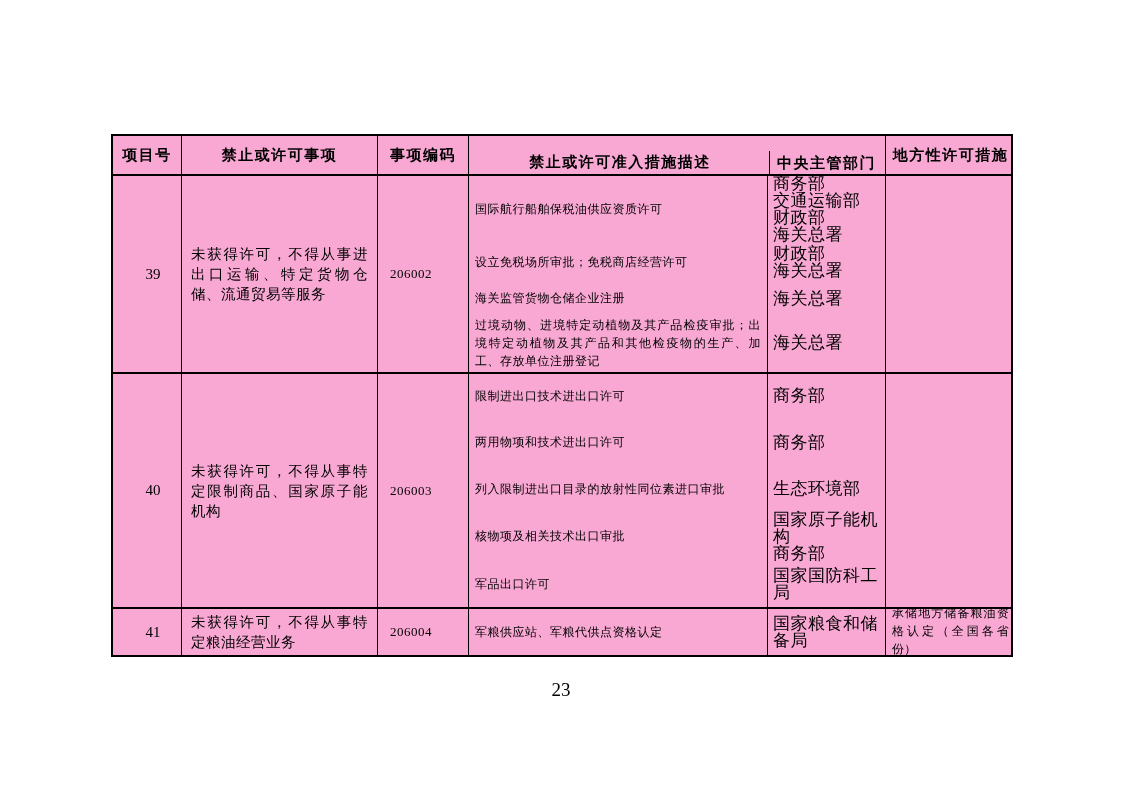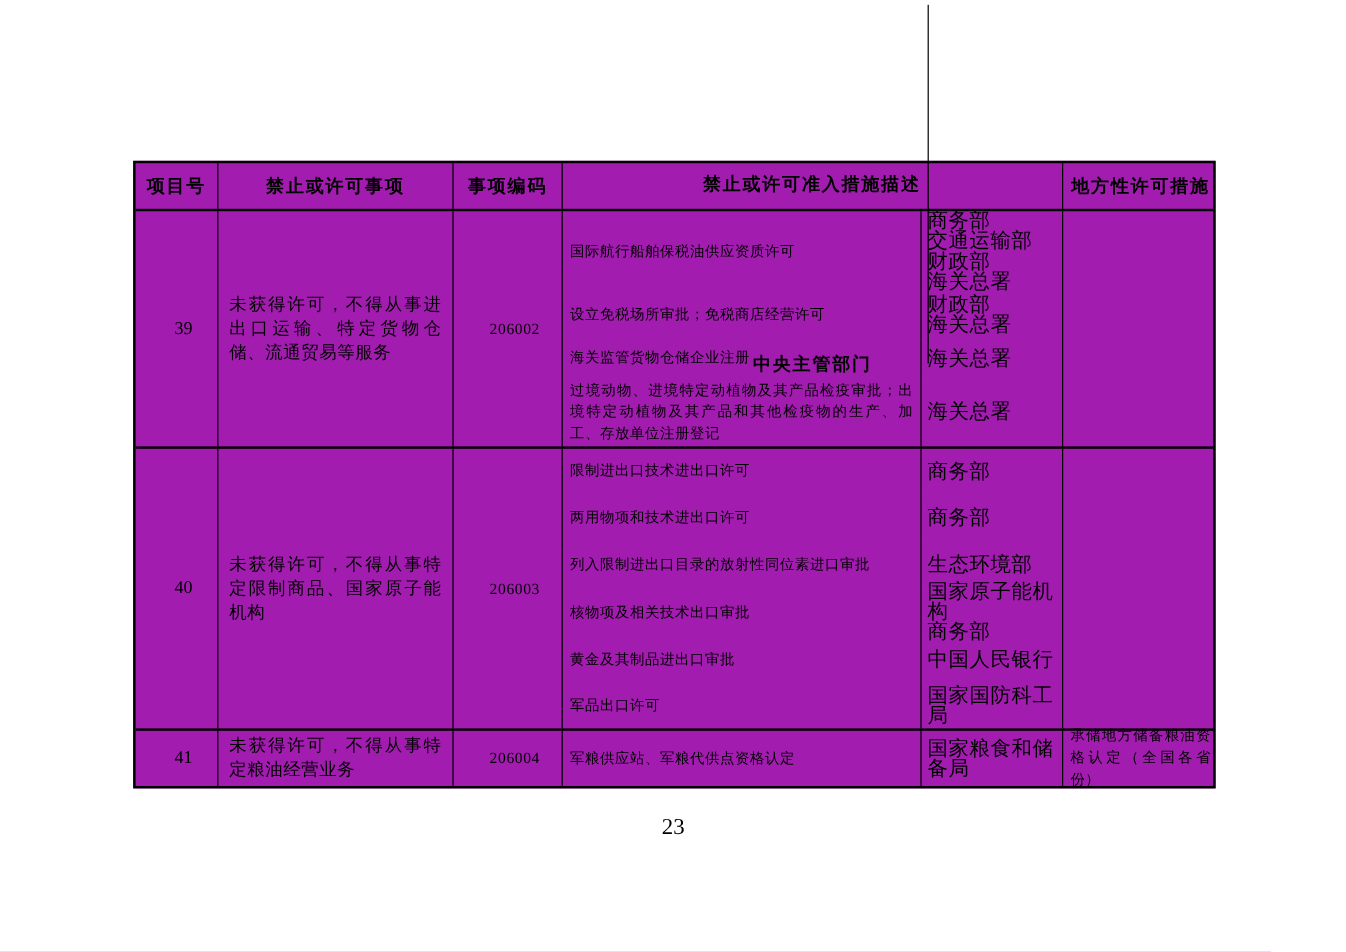--- a/index.html
+++ b/index.html
@@ -11,32 +11,32 @@
     position: relative;
     overflow: hidden;
   }
   .doc-table {
     position: absolute;
     left: 111px; top: 134px;
     width: 902px;
     border: 2px solid #000;
     display: flex;
     flex-direction: column;
-    background: #a21caf;
+    background: #f9a8d4;
   }
   .trow { display: flex; min-height: 0; }
   .trow + .trow { border-top: 2px solid #000; }
   .c {
     min-height: 0; min-width: 0;
     display: flex; align-items: center; padding-left: 12px;
   }
   .c + .c { border-left: 1px solid #000; }
   .col-id      { flex: 0 0 68px;  justify-content: center; }
   .col-item    { flex: 0 0 196px; padding: 2px 9px; }
-  .col-code    { flex: 0 0 91px;  justify-content: center; }
+  .col-code    { flex: 0 0 91px;  justify-content: flex-start; }
   .col-measures{ flex: 0 0 417px; flex-direction: column; align-items: stretch; padding: 0; }
   .col-local   { flex: 0 0 130px; padding: 2px 6px; font-family: Liberation Mono, monospace; }
 
   .thead { height: 38px; }
   .thead .c {
     justify-content: center;
     font-weight: bold;
     font-size: 15px;
     letter-spacing: 1.5px;
     padding: 0 2px;
@@ -103,21 +103,21 @@
 </style>
 </head>
 <body>
 
 <div class="doc-table">
 
   <div class="trow thead">
     <div class="c col-id">项目号</div>
     <div class="c col-item">禁止或许可事项</div>
     <div class="c col-code">事项编码</div>
-    <div class="c col-measures" style="flex-direction:column;align-items:center">
+    <div class="c col-measures" style="flex-direction:row;align-items:flex-end">
       <div class="m-desc" style="justify-content:center">
         <span style="width:100%;text-align:center">禁止或许可准入措施描述</span>
       </div>
       <div class="m-dept" style="justify-content:center;white-space:normal;font-size:15px;font-weight:bold;letter-spacing:1.5px;text-align:center">中央主管部门</div>
     </div>
     <div class="c col-local" style="justify-content:center">地方性许可措施</div>
   </div>
 
   <div class="trow row-39">
     <div class="c col-id">
@@ -193,26 +193,20 @@
           </div>
         <div class="m-dept">生态环境部</div>
       </div>
       <div class="mblock" style="flex:42 1 0">
         <div class="m-desc">
             <div class="txt">核物项及相关技术出口审批</div>
           </div>
         <div class="m-dept">国家原子能机构
 商务部</div>
       </div>
-      <div class="mblock" style="flex:38 1 0">
-        <div class="m-desc">
-            <div class="txt">黄金及其制品进出口审批</div>
-          </div>
-        <div class="m-dept">中国人民银行</div>
-      </div>
       <div class="mblock" style="flex:39 1 0">
         <div class="m-desc">
             <div class="txt">军品出口许可</div>
           </div>
         <div class="m-dept">国家国防科工局</div>
       </div>
     </div>
     <div class="c col-local">
       <div class="local-text"></div>
     </div>

